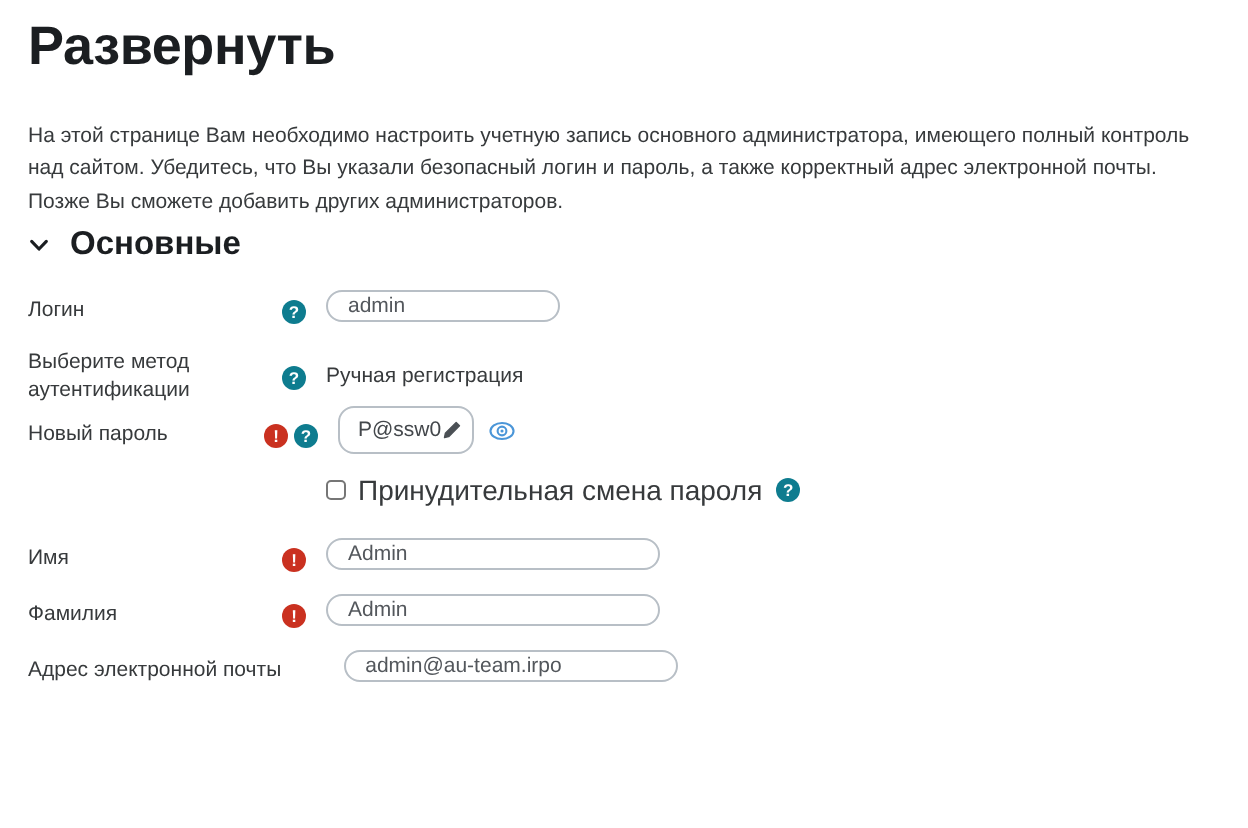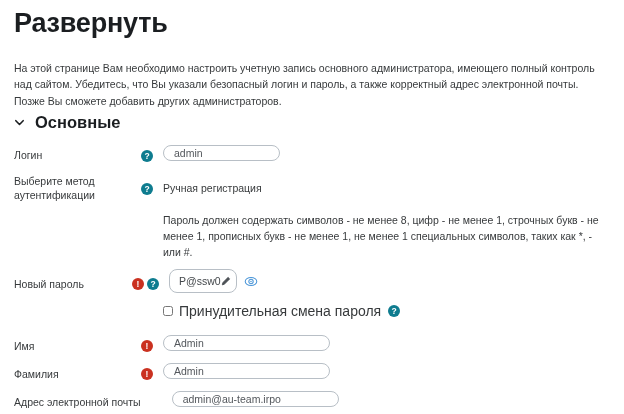--- a/index.html
+++ b/index.html
@@ -76,27 +76,20 @@
     <div class="row" style="margin-bottom:0;" data-name="row-auth-method">
       <div class="lbl" data-name="auth-method-label">Выберите метод аутентификации</div>
       <div class="icons">
         <span class="badge help" data-name="help-icon">?</span>
       </div>
       <div class="field">
         <span class="static-val" data-name="auth-method-value">Ручная регистрация</span>
       </div>
     </div>
 
-    <div class="row" style="margin-bottom:0;" data-name="row-password-hint">
-      <div class="lbl"></div>
-      <div class="icons"></div>
-      <div class="field">
-        <div class="hint" data-name="password-requirements-text">Пароль должен содержать символов - не менее 8, цифр - не менее 1, строчных букв - не менее 1, прописных букв - не менее 1, не менее 1 специальных символов, таких как *, - или #.</div>
-      </div>
-    </div>
 
     <div class="row" data-name="row-new-password">
       <div class="lbl" data-name="new-password-label">Новый пароль</div>
       <div class="icons">
         <span class="badge req" data-name="required-icon">!</span>
         <span class="badge help" data-name="help-icon">?</span>
       </div>
       <div class="field">
         <div class="pwbox" data-name="new-password-field">
           <input type="text" data-name="new-password-input" value="P@ssw0rd" style="">

